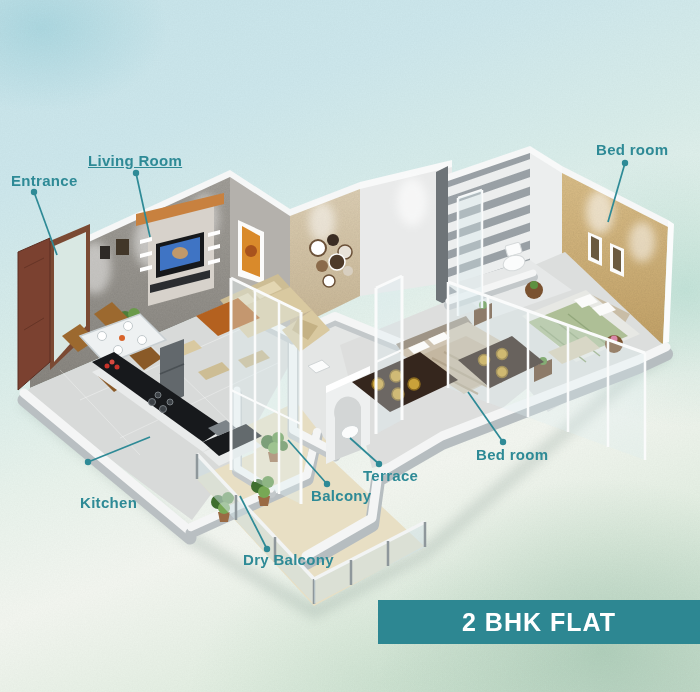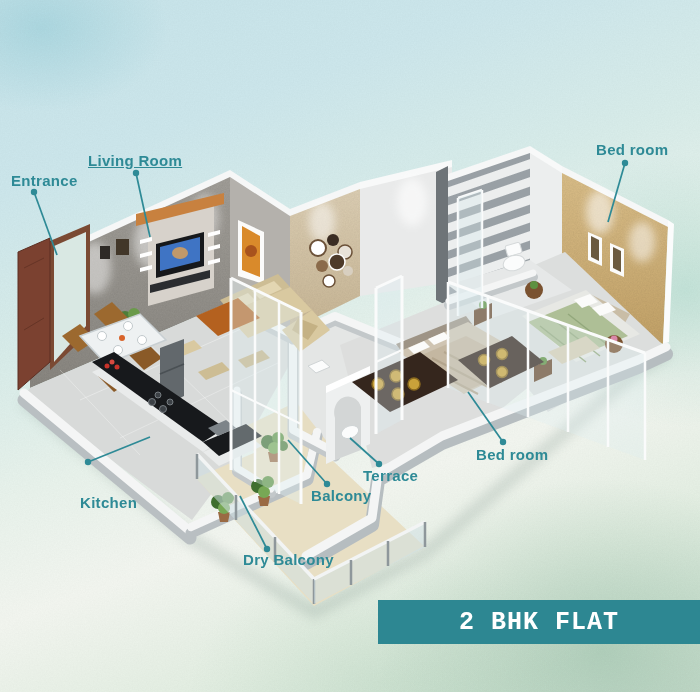--- a/index.html
+++ b/index.html
@@ -395,17 +395,17 @@
 
 <div class="lbl lbl-entrance" style="color: rgb(46, 138, 150);">Entrance</div>
 <div class="lbl lbl-living" style="color: rgb(46, 138, 150);">Living Room</div>
 <div class="lbl lbl-bed-top" style="color: rgb(46, 138, 150);">Bed room</div>
 <div class="lbl lbl-kitchen" style="color: rgb(46, 138, 150);">Kitchen</div>
 <div class="lbl lbl-terrace" style="color: rgb(46, 138, 150);">Balcony</div>
 <div class="lbl lbl-bathroom" style="color: rgb(46, 138, 150);">Terrace</div>
 <div class="lbl lbl-bed-bottom" style="color: rgb(46, 138, 150);">Bed room</div>
 <div class="lbl lbl-balcony" style="color: rgb(46, 138, 150); text-align: center;">Dry Balcony</div>
 
-<div class="banner" style="background-color: rgb(45, 135, 146); font-family: Liberation Mono, monospace;">
+<div class="banner" style="background-color: rgb(45, 135, 146);">
   <span style="color: rgb(255, 255, 255);">2 BHK FLAT</span>
 </div>
 
 </div>
 
 </body></html>

